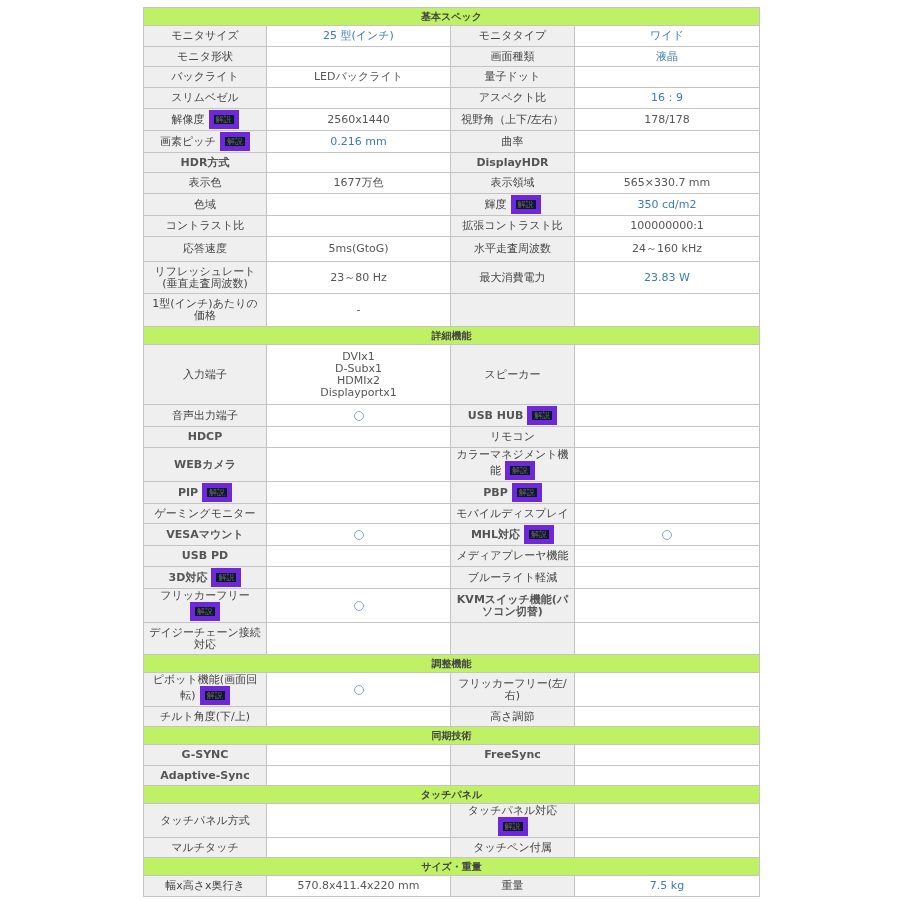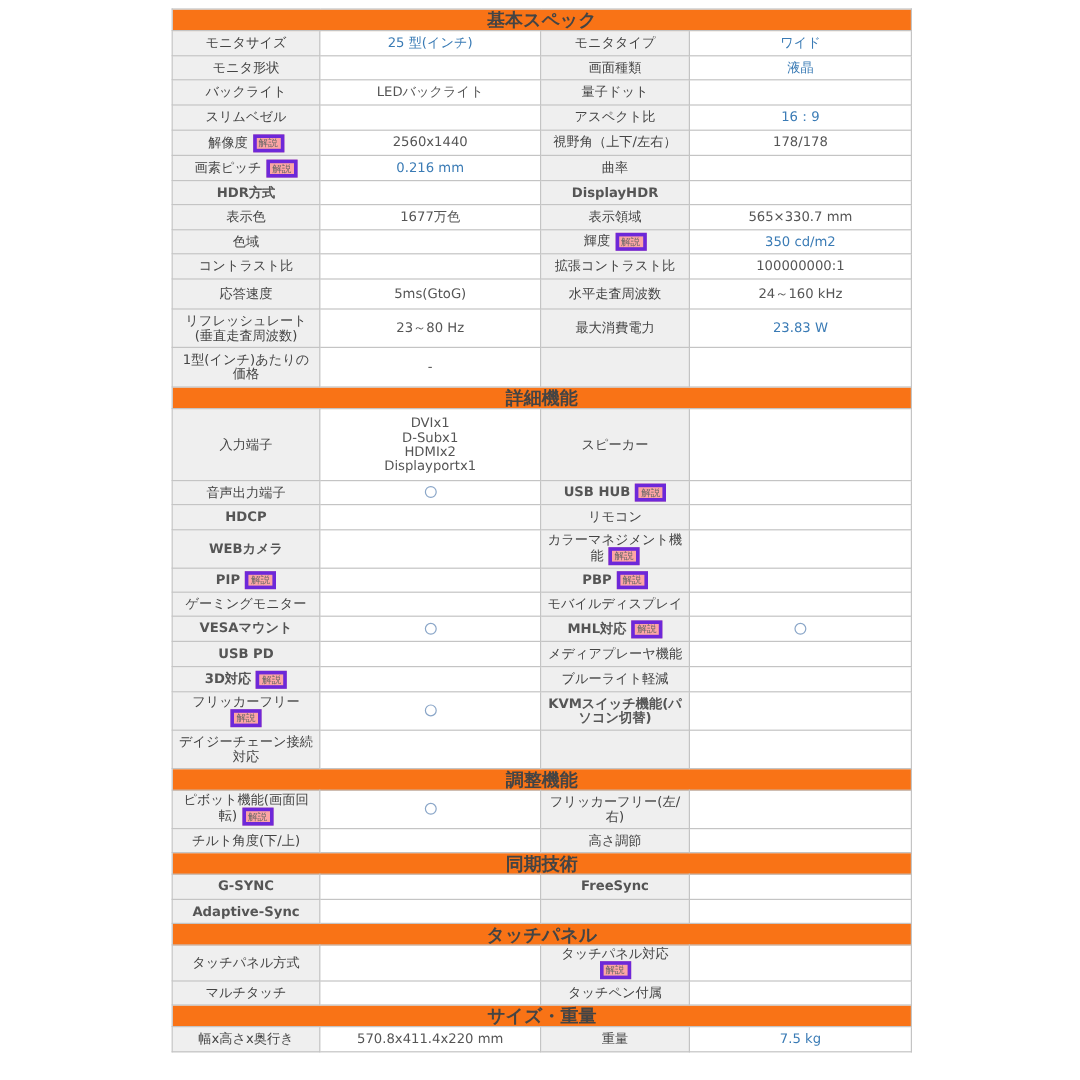--- a/index.html
+++ b/index.html
@@ -12,25 +12,25 @@
   }
   #spec-table td {
     border:1px solid #c4c4c4; text-align:center; vertical-align:middle;
     padding:1px 3px; line-height:12px; height:18px; box-sizing:border-box;
   }
   #spec-table td.lbl { background:#efefef; color:#444; font-size:11px; }
   #spec-table td.lbl.bold { font-weight:bold; color:#555; }
   #spec-table td.val { background:#ffffff; color:#555; }
   #spec-table td.val.link { color:#3a7bb5; }
   #spec-table tr.section td {
-    background:#f97316; font-weight:bold; color:#444; height:18px; font-size:15px;
+    background:#bef264; font-weight:bold; color:#444; height:18px; font-size:10px;
   }
   .badge {
     display:inline-block; font-size:8px; line-height:9px; padding:0 2px;
-    border:3px solid #6d28d9; background:#fca5a5; color:#666; margin-left:4px;
+    border:5px solid #6d28d9; background:#0f172a; color:#666; margin-left:4px;
     vertical-align:middle; font-weight:normal;
   }
   .badge.block { margin-left:0; }
   .circle {
     display:inline-block; width:8px; height:8px; border:1px solid #8aa6c8;
     border-radius:50%; vertical-align:middle;
   }
   .multi { line-height:12px;margin-left:21px; }
 </style>
 </head>

